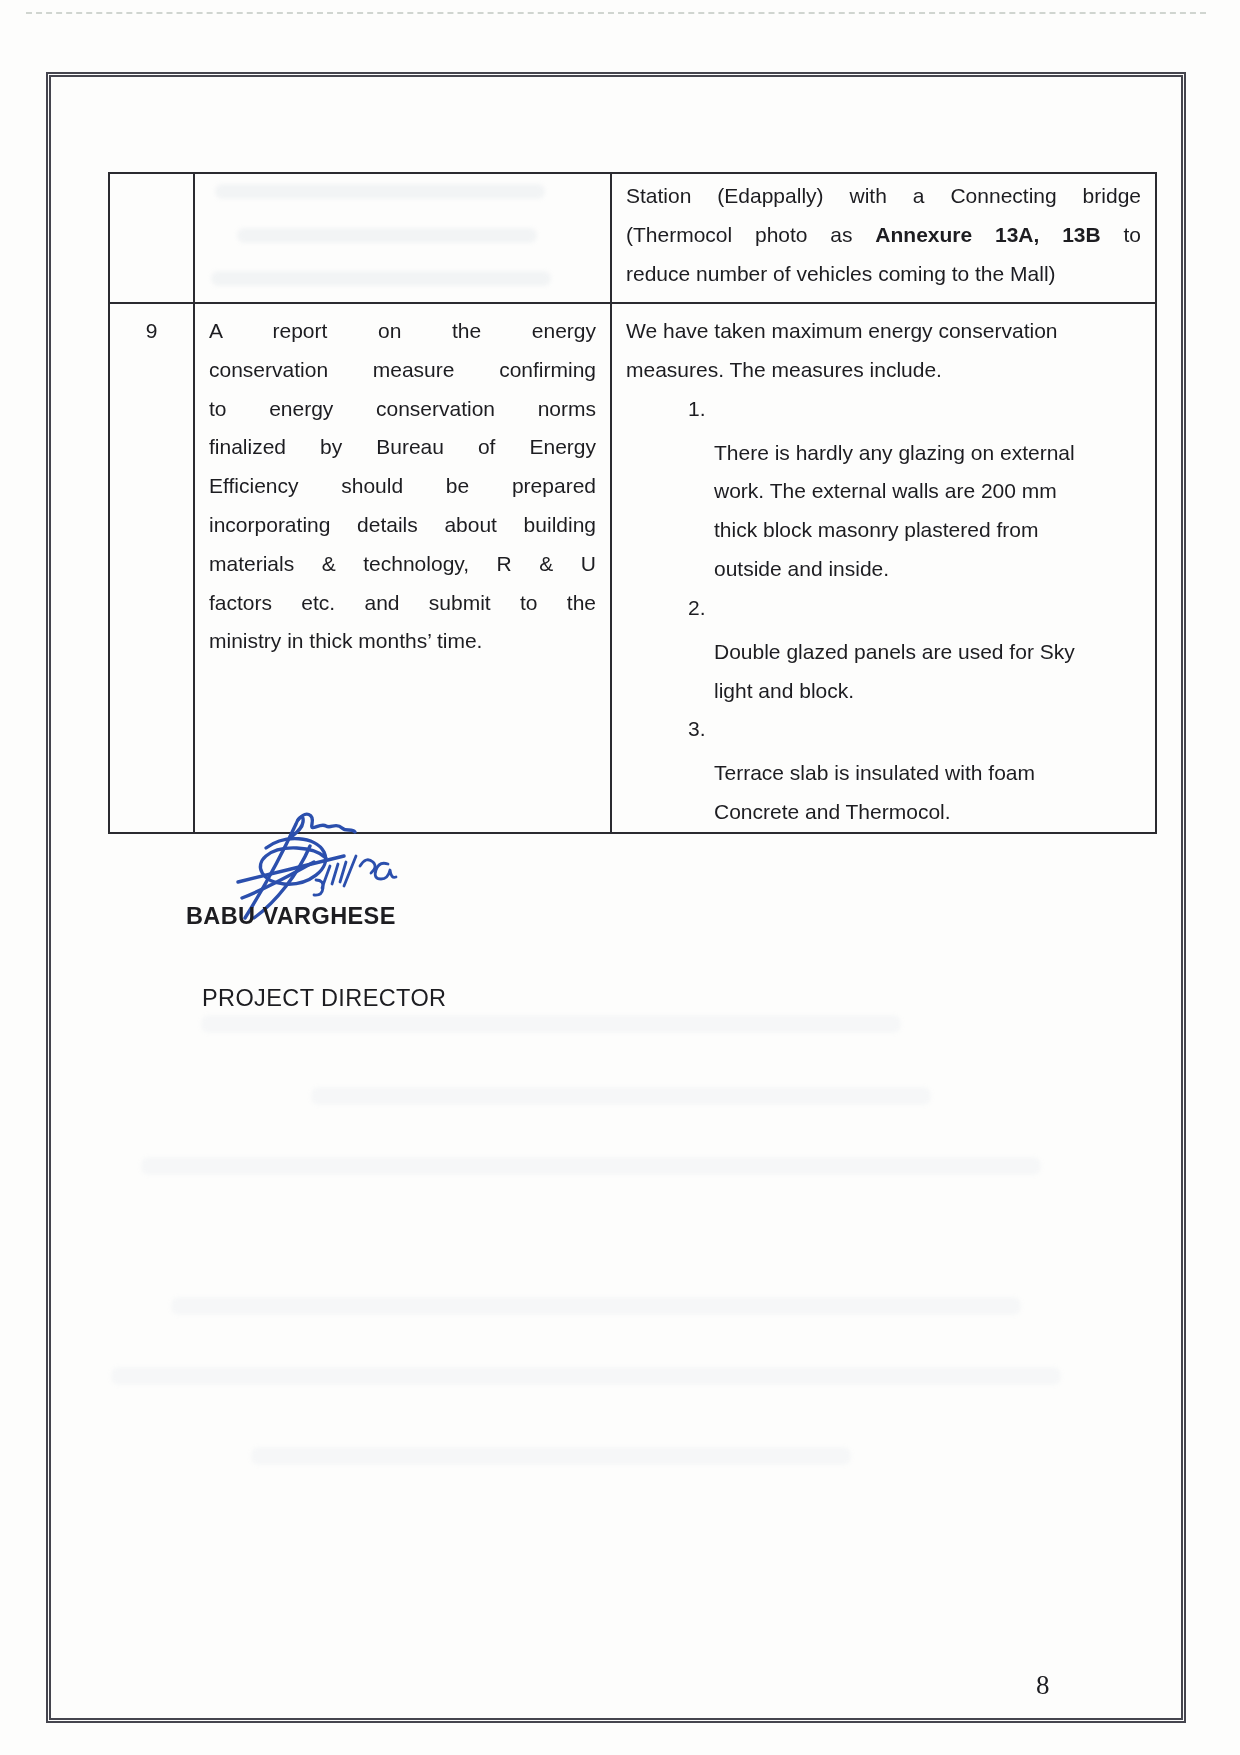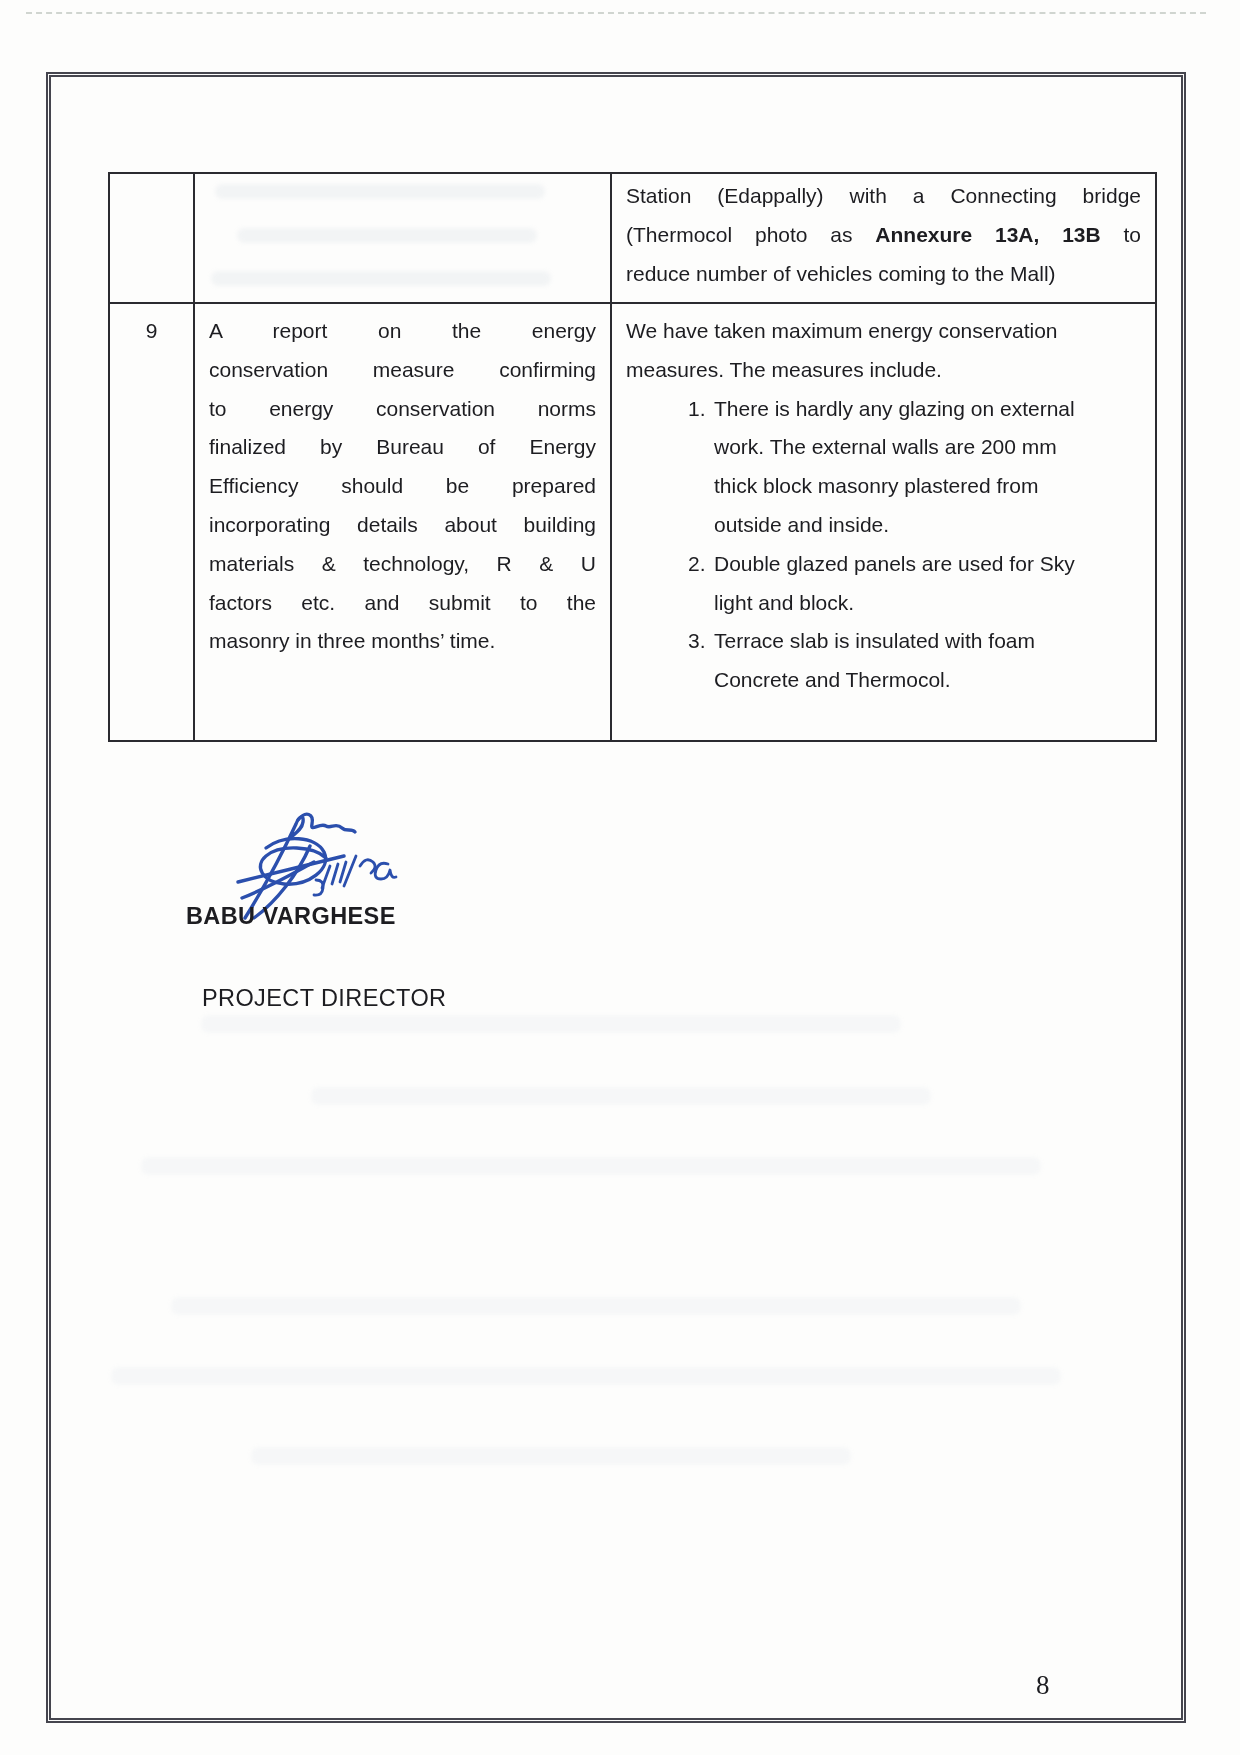--- a/index.html
+++ b/index.html
@@ -46,21 +46,21 @@
   tr.r-cont td.resp{padding-top:3px;}
   tr.r9 td{height:428px;padding-top:8px;}
   .ln{
     line-height:38.8px;
     white-space:nowrap;
   }
   .just .ln{text-align:justify;text-align-last:justify;white-space:normal;}
   .just .ln:last-child{text-align-last:left;}
   .li{display:flex;padding-left:62px;}
   .li .num{flex:none;width:26px;}
-  .li .li-body{flex:1;min-width:0;}
+  .li .li-body{flex:1;min-width:0;margin-top:44px;}
   
   .sig-svg{position:absolute;left:232px;top:806px;width:175px;height:115px;}
   .sigstroke{fill:none;stroke:var(--sig,#2b4fad);stroke-width:3.4;stroke-linecap:round;stroke-linejoin:round;}
   .sigstroke.thin{stroke-width:2.8;}
   .signatory-name{
     position:absolute;left:186px;top:903px;
     font-size:23.5px;font-weight:bold;letter-spacing:.4px;text-align:center;
   }
   .signatory-title{
     position:absolute;left:202px;top:947px;
@@ -117,21 +117,21 @@
       </td>
       <td class="desc just">
             <div class="ln">A report on the energy</div>
             <div class="ln">conservation measure confirming</div>
             <div class="ln">to energy conservation norms</div>
             <div class="ln">finalized by Bureau of Energy</div>
             <div class="ln">Efficiency should be prepared</div>
             <div class="ln">incorporating details about building</div>
             <div class="ln">materials &amp; technology, R &amp; U</div>
             <div class="ln">factors etc. and submit to the</div>
-            <div class="ln">masonry in three months’ time.</div>
+            <div class="ln">ministry in thick months’ time.</div>
           </td>
       <td class="resp">
         <div>
               <div class="ln">We have taken maximum energy conservation</div>
               <div class="ln">measures. The measures include.</div>
             </div>
         <div>
               <div class="li">
                 <div class="num ln">1.</div>
                 <div class="li-body">

